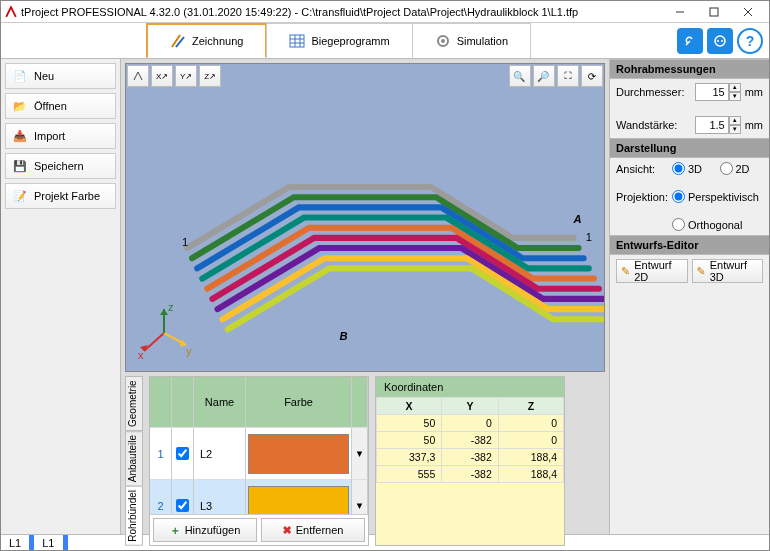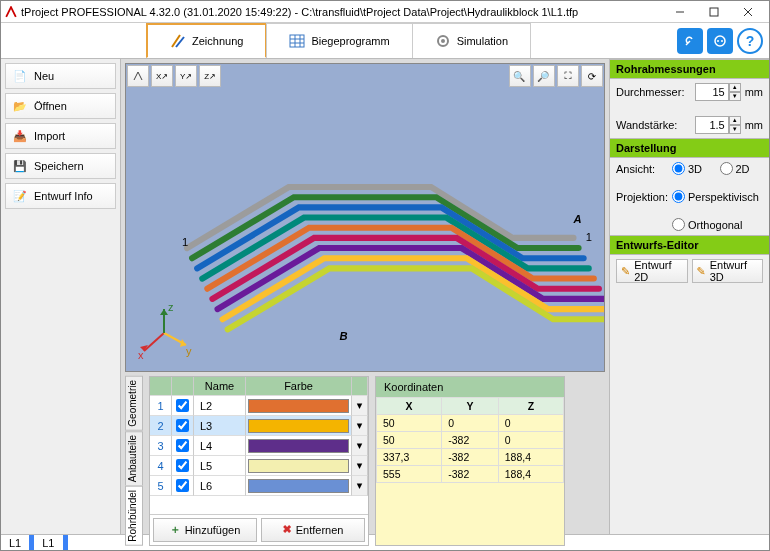--- a/index.html
+++ b/index.html
@@ -20,21 +20,21 @@
   .main { display:flex; height: calc(100% - 22px - 36px - 16px); }
   .sidebar { width:120px; background:#efefef; border-right:1px solid #bbb; padding:4px; display:flex; flex-direction:column; gap:4px; }
   .sbtn { display:flex; align-items:center; gap:6px; background:linear-gradient(#fff,#f2f2f2); border:1px solid #ccc; padding:4px 6px; height:26px; }
   .sbtn .sicon { width:16px; height:16px; display:flex; align-items:center; justify-content:center; }
   .center { flex:1; display:flex; flex-direction:column; background:#dcdcdc; }
   .canvas-wrap { flex:1; margin:4px; display:flex; }
   .tbtn { width:22px; height:22px; background:linear-gradient(#fff,#ececec); border:1px solid #bbb; display:flex; align-items:center; justify-content:center; font-size:10px; }
   .viewport { flex:1; background:#99add1; position:relative; border:1px solid #888; }
   .axes { position:absolute; left:8px; bottom:8px; }
   .right { width:160px; background:#efefef; border-left:1px solid #bbb; display:flex; flex-direction:column; }
-  .panel-h { background:#84cc16; border-top:1px solid #bbb; border-bottom:1px solid #bbb; padding:3px 6px; font-weight:bold; }
+  .panel-h { background:#a3a3a3; border-top:1px solid #bbb; border-bottom:1px solid #bbb; padding:3px 6px; font-weight:bold; }
   .panel-b { padding:4px 6px; display:flex; flex-direction:column; gap:15px; }
   .row { display:flex; align-items:center; gap:4px; }
   .row label { flex:1; text-align:left; }
   .spin { display:flex; align-items:center; }
   .spin input { width:34px; height:18px; text-align:right; border:1px solid #aaa; padding:0 3px; }
   .spin .arrows { display:flex; flex-direction:column; }
   .spin .arrows span { width:12px; height:9px; border:1px solid #aaa; font-size:6px; line-height:6px; text-align:center; background:#f4f4f4; }
   .radio { display:flex; align-items:center; gap:3px; }
   .radio input { margin:0; }
   .btnrow { display:flex; gap:4px; }
@@ -43,36 +43,36 @@
   .info .panel-h { background:#f0d48a; }
   .info-row { display:flex; padding:2px 6px; }
   .info-row .k { flex:1; }
   .info-row .v { color:#1565c0; }
   .bottom { height:170px; margin:0 4px 4px 4px; display:flex; gap:6px; }
   .tabs-v { width:18px; display:flex; flex-direction:column; }
   .vtab { flex:1; writing-mode:vertical-rl; transform:rotate(180deg); text-align:center; border:1px solid #bbb; background:#eee; font-size:10px; padding:3px 1px;}
   .vtab.active { background:#fff; }
   .grid { background:#fff; border:1px solid #bbb; flex:0 0 220px; display:flex; flex-direction:column; }
   .grid-head { display:flex; background:#a6cfa6; }
-  .grid-head div, .grid-row div { padding:3px 4px; border-right:1px solid #ccc; border-bottom:1px solid #ddd; display:flex; align-items:center; justify-content:center; }
+  .grid-head div, .grid-row div { padding:19px 4px; border-right:1px solid #ccc; border-bottom:1px solid #ddd; display:flex; align-items:center; justify-content:center; }
   .gh-num { width:22px; } .gh-chk{width:22px;} .gh-name{width:52px;} .gh-col{flex:1;} .gh-dd{width:16px;}
   .grid-body { flex:1; overflow:auto; }
   .grid-row { display:flex; background:#fff; }
   .grid-row.sel { background:#cfe6fb; }
   .grid-row .num { width:22px; color:#1565c0; }
   .grid-row .chk { width:22px; }
   .grid-row .name { width:52px; justify-content:flex-start; padding-left:6px;}
   .grid-row .col { flex:1; padding:2px;}
   .grid-row .col .sw { width:100%; height:14px; border:1px solid #888; }
   .grid-row .dd { width:16px; background:#f0f0f0; }
   .grid-foot { display:flex; gap:4px; padding:3px; border-top:1px solid #ccc; }
   .coord { background:#fef9c3; border:1px solid #bbb; flex:0 0 190px; display:flex; flex-direction:column; }
   .coord-h { background:#a6cfa6; padding:4px 8px; font-weight:normal; }
   .coord table { border-collapse:collapse; width:100%; }
-  .coord th, .coord td { border:1px solid #ddd; padding:2px 6px; font-size:10.5px;}
+  .coord th, .coord td { border:1px solid #ddd; padding:2px 6px; text-align:right; font-size:10.5px;}
   .coord th { background:#dff0df; text-align:center;}
   .statusbar { height:16px; border-top:1px solid #bbb; display:flex; align-items:center; font-size:10px; }
   .statusbar span { padding:2px 8px; border-right:5px solid #3b82f6; }
   input[type=checkbox]{margin:0;}
 </style>
 </head>
 <body>
 
 <div class="titlebar">
   <span class="icon">
@@ -156,21 +156,21 @@
     <div class="sbtn">
         <span class="sicon">📥</span>
         <span>Import</span>
       </div>
     <div class="sbtn">
         <span class="sicon">💾</span>
         <span>Speichern</span>
       </div>
     <div class="sbtn">
         <span class="sicon">📝</span>
-        <span>Entwurf Info</span>
+        <span>Projekt Farbe</span>
       </div>
   </div>
 
   <div class="center">
     <div class="canvas-wrap" style="position:relative;">
 
       <div style="position:absolute; top:2px; left:2px; display:flex; gap:2px; z-index:3;">
         <div class="tbtn">
             <svg width="12" height="12" viewBox="0 0 12 12">
               <path d="M2 10 L6 2 L10 10" stroke="#444" fill="none"></path>

